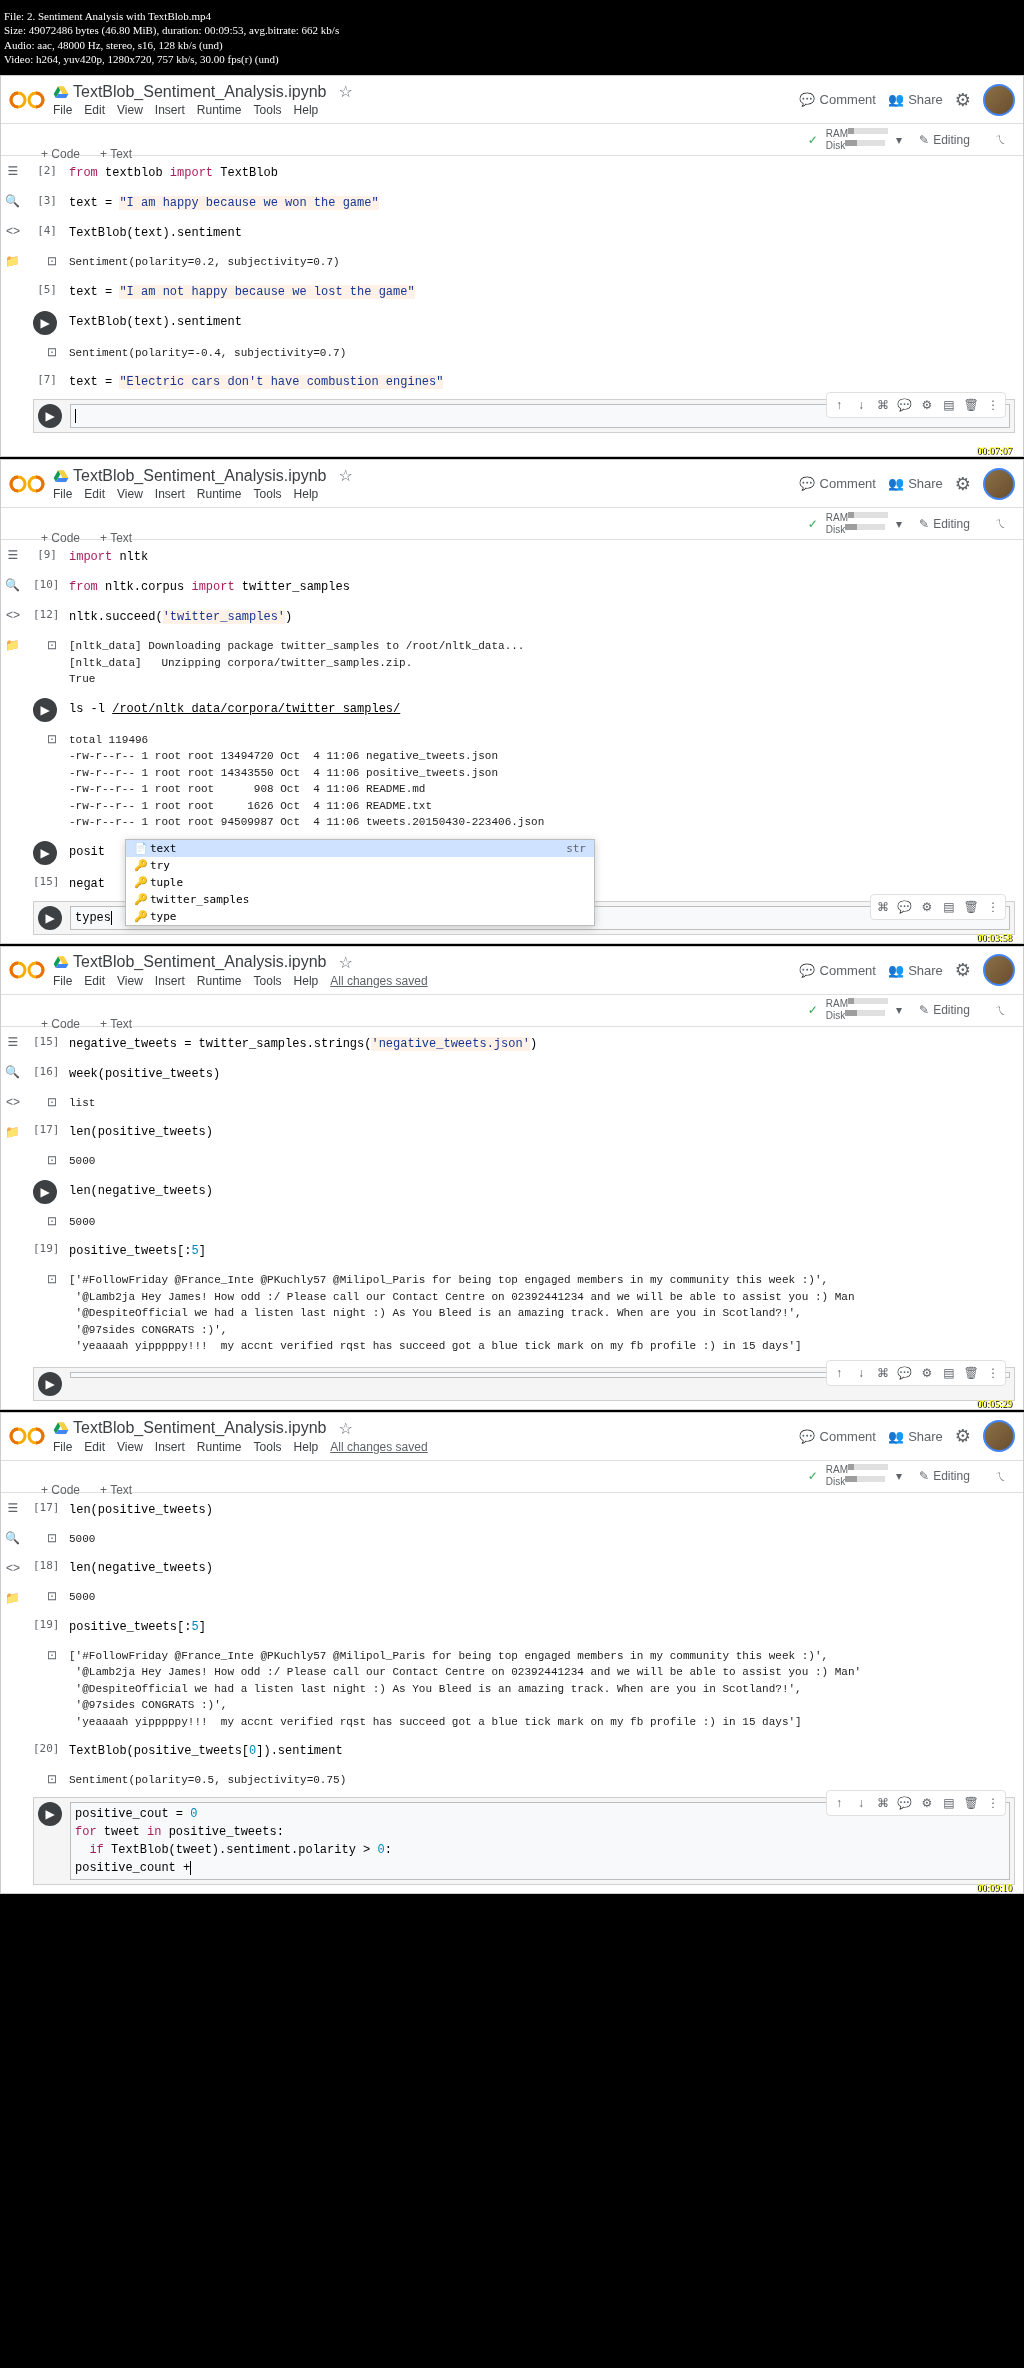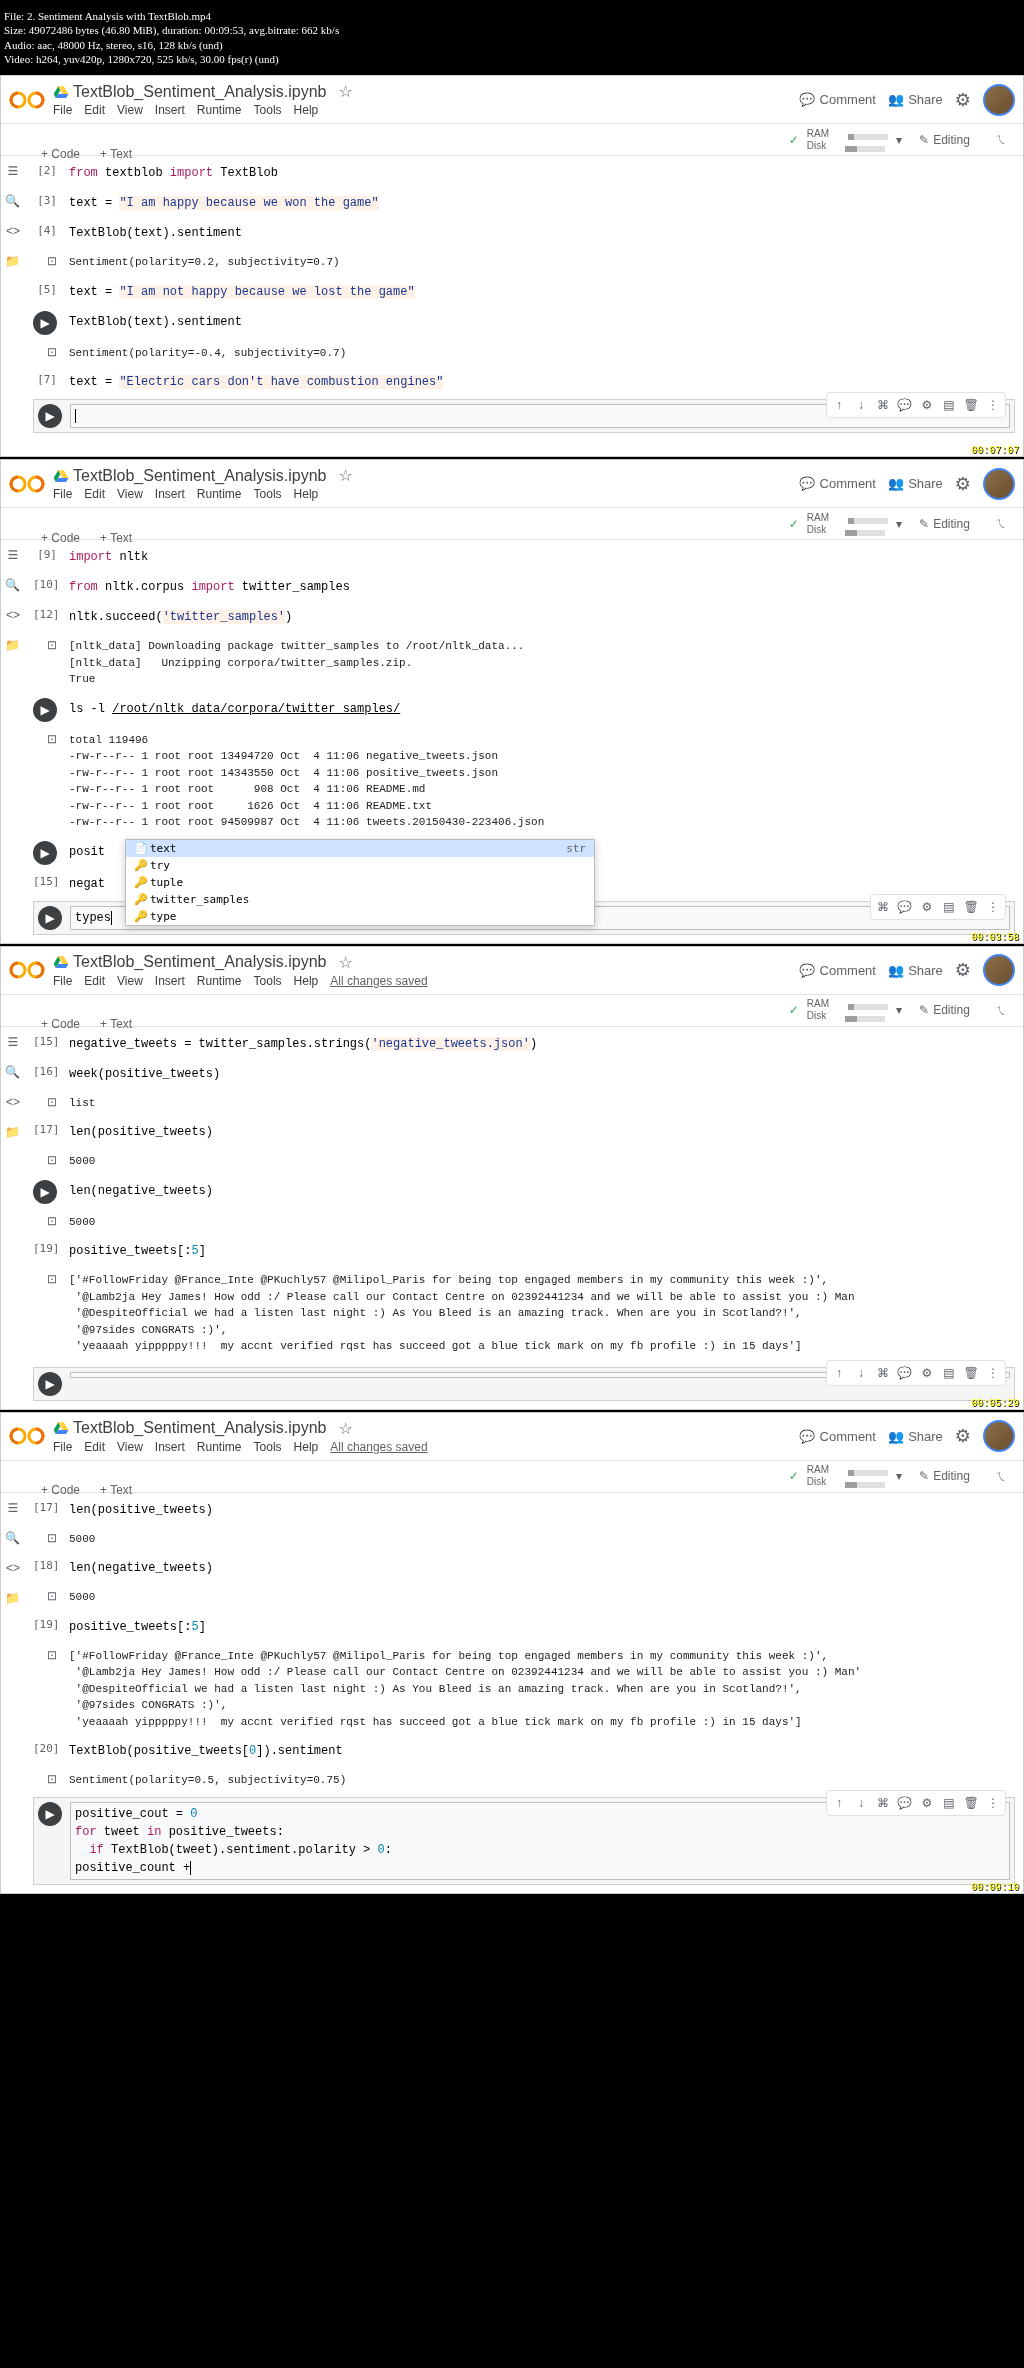--- a/index.html
+++ b/index.html
@@ -18,21 +18,21 @@
 .saved-text { color: #5f6368; text-decoration: underline; }
 .header-actions { display: flex; align-items: center; gap: 12px; }
 .header-btn { display: flex; align-items: center; gap: 4px; color: #5f6368; font-size: 13px; cursor: pointer; }
 .gear-icon { color: #5f6368; font-size: 18px; cursor: pointer; }
 .avatar { width: 32px; height: 32px; border-radius: 50%; background: linear-gradient(135deg, #8b6f47, #6b4f2f); border: 2px solid #4285f4; }
 .toolbar { display: flex; align-items: center; padding: 4px 8px; border-bottom: 1px solid #e0e0e0; height: 32px; }
 .toolbar-left { display: flex; gap: 4px; margin-left: 24px; margin-top: 28px; }
 .toolbar-btn { font-size: 12px; color: #5f6368; padding: 4px 8px; cursor: pointer; }
 .toolbar-right { margin-left: auto; display: flex; align-items: center; gap: 8px; }
 .ram-disk { font-size: 10px; color: #5f6368; display: flex; flex-direction: column; line-height: 1.2; }
-.ram-disk-row { display: flex; align-items: flex-end; gap: 19px; }
+.ram-disk-row { display: flex; align-items: flex-start; gap: 0; }
 .ram-bar { width: 40px; height: 6px; background: #e0e0e0; position: relative; }
 .ram-bar-fill { height: 100%; background: #9e9e9e; }
 .editing-btn { display: flex; align-items: center; gap: 4px; color: #5f6368; font-size: 12px; padding: 4px 8px; border: 1px solid transparent; }
 .expand-btn { color: #5f6368; padding: 4px 8px; cursor: pointer; }
 .checkmark { color: #34a853; }
 .main-area { display: flex; min-height: 300px; }
 .sidebar-icons { width: 24px; display: flex; flex-direction: column; gap: 16px; padding-top: 8px; align-items: center; color: #5f6368; }
 .notebook-content { flex: 1; padding: 4px 8px; }
 .cell { display: flex; align-items: flex-start; margin-bottom: 4px; padding: 2px 0; position: relative; }
 .cell-marker { width: 32px; text-align: right; font-family: monospace; font-size: 11px; color: #5f6368; padding-right: 8px; padding-top: 2px; flex-shrink: 0; }
@@ -48,31 +48,31 @@
 .str { color: #183691; background: #fef2e8; }
 .num { color: #0086b3; }
 .output-text { font-family: 'Courier New', monospace; font-size: 11px; color: #212121; white-space: pre; }
 .cell-toolbar { position: absolute; right: 8px; top: -8px; display: flex; gap: 2px; background: #fff; border: 1px solid #e0e0e0; border-radius: 4px; padding: 2px; z-index: 10; }
 .cell-toolbar-icon { width: 20px; height: 20px; display: flex; align-items: center; justify-content: center; color: #5f6368; font-size: 12px; cursor: pointer; }
 .autocomplete { position: absolute; background: #fff; border: 1px solid #bdbdbd; box-shadow: 0 2px 8px rgba(0,0,0,0.2); font-family: monospace; font-size: 11px; width: 470px; z-index: 100; }
 .autocomplete-item { padding: 2px 8px; display: flex; align-items: center; gap: 4px; }
 .autocomplete-item.selected { background: #cfe2ff; }
 .autocomplete-item .type-hint { margin-left: auto; color: #5f6368; }
 .ac-icon { width: 12px; height: 12px; display: inline-block; }
-.timestamp { position: absolute; bottom: 0; right: 4px; font-family: Liberation Mono, monospace; color: #ff0; font-size: 10px; text-shadow: 1px 1px 0 #000; }
+.timestamp { position: absolute; bottom: 0; right: 11px; font-family: Liberation Serif, serif; color: #ff0; font-size: 10px; text-shadow: 1px 1px 0 #000; }
 .cursor { display: inline-block; width: 1px; height: 14px; background: #000; vertical-align: middle; }
 </style>
 </head>
 <body>
 
 <div class="video-info">
   <div>File: 2. Sentiment Analysis with TextBlob.mp4</div>
   <div>Size: 49072486 bytes (46.80 MiB), duration: 00:09:53, avg.bitrate: 662 kb/s</div>
   <div>Audio: aac, 48000 Hz, stereo, s16, 128 kb/s (und)</div>
-  <div>Video: h264, yuv420p, 1280x720, 525 kb/s, 30.00 fps(r) (und)</div>
+  <div>Video: h264, yuv420p, 1280x720, 757 kb/s, 30.00 fps(r) (und)</div>
 </div>
 
 <div class="colab-window">
   <div class="colab-header">
     <div class="colab-logo">
       <svg viewBox="0 0 36 24">
           <circle cx="9" cy="12" r="7" fill="none" stroke="#f9ab00" stroke-width="3"></circle>
           <circle cx="27" cy="12" r="7" fill="none" stroke="#f9ab00" stroke-width="3"></circle>
           <path d="M9 5 A7 7 0 0 0 9 19" fill="none" stroke="#e8710a" stroke-width="3"></path>
           <path d="M27 5 A7 7 0 0 1 27 19" fill="none" stroke="#e8710a" stroke-width="3"></path>

